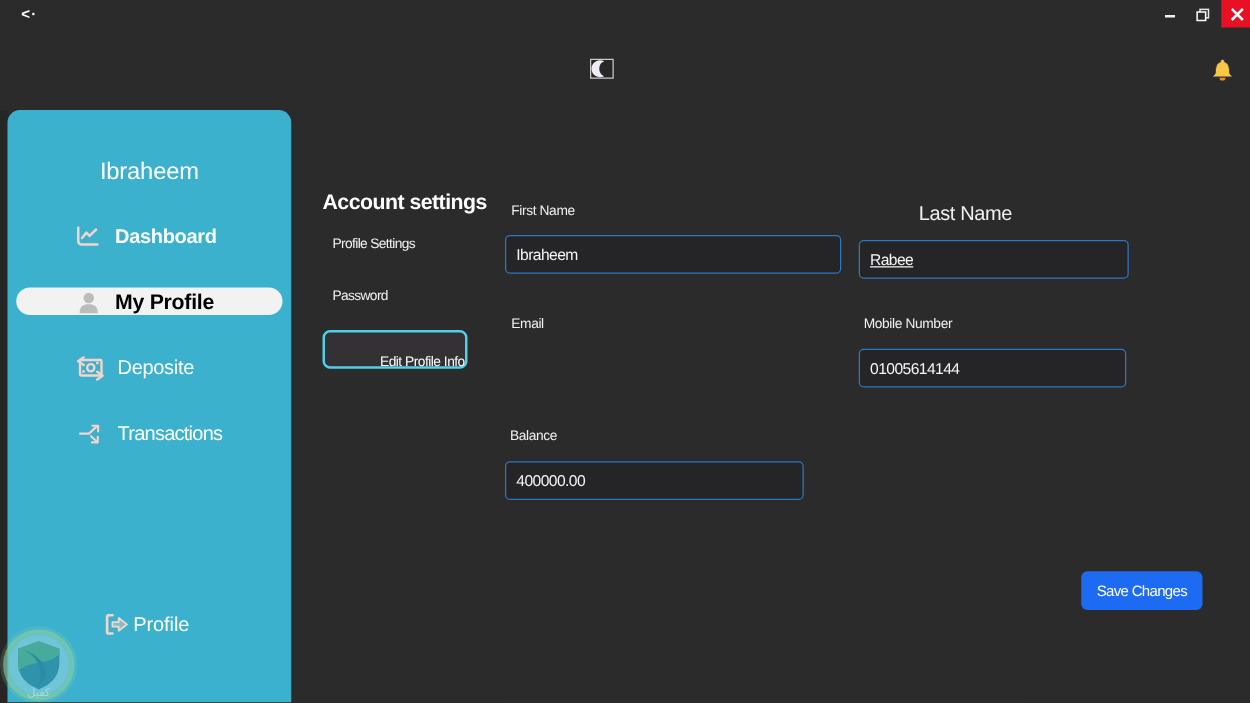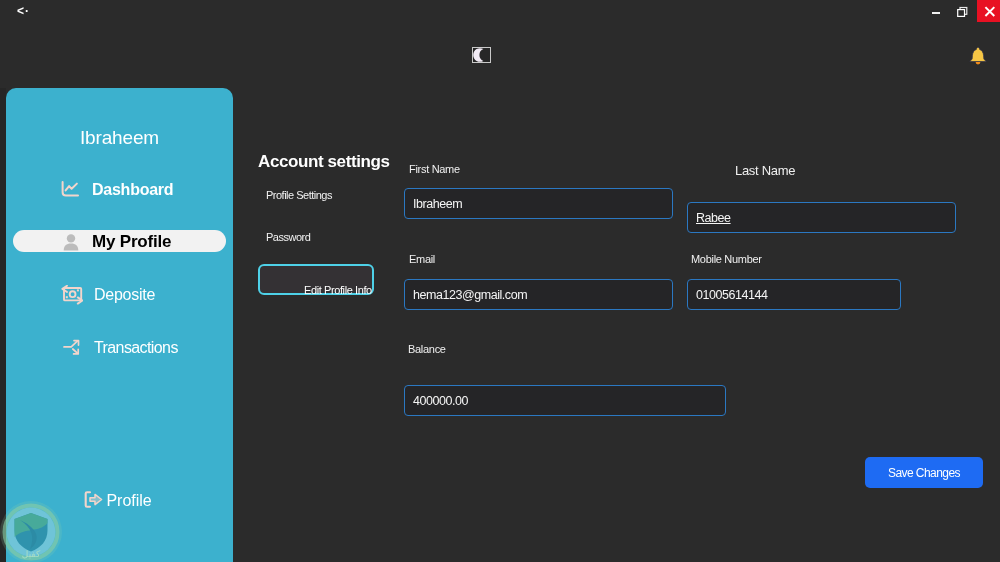--- a/index.html
+++ b/index.html
@@ -87,40 +87,37 @@
   </svg>
   <div class="abs" style="left:106.5px; top:491.5px; color:#fff; font-size:16px; letter-spacing:-0.05px;">Profile</div>
 
   <div class="abs" style="left:258px; top:152px; color:#fff; font-size:17px; font-weight:bold; letter-spacing:-0.4px;">Account settings</div>
   <div class="abs" style="left:266px; top:189px; color:#f2f2f2; font-size:11px; letter-spacing:-0.5px;">Profile Settings</div>
   <div class="abs" style="left:266px; top:231px; color:#f2f2f2; font-size:11px; letter-spacing:-0.5px;">Password</div>
   <div class="abs" style="left:258px; top:264px; width:116px; height:31px; background:#343134; border:2px solid #4ed1e8; border-radius:6px;"></div>
   <div class="abs" style="left:268px; top:284px; color:#fff; font-size:11px; letter-spacing:-0.4px;margin-left:36px;">Edit Profile Info</div>
 
   <div class="abs" style="left:409px; top:163px; color:#f0f0f0; font-size:11px; letter-spacing:-0.3px;">First Name</div>
-  <div class="abs" style="left:691px; top:163px; color:#f0f0f0; font-size:13px; letter-spacing:-0.3px;padding-left:44px;">Last Name</div>
+  <div class="abs" style="left:691px; top:163px; color:#f0f0f0; font-size:16px; letter-spacing:-0.3px;padding-left:44px;">Last Name</div>
   <div class="abs" style="left:409px; top:253px; color:#f0f0f0; font-size:11px; letter-spacing:-0.3px;">Email</div>
   <div class="abs" style="left:691px; top:253px; color:#f0f0f0; font-size:11px; letter-spacing:-0.3px;">Mobile Number</div>
   <div class="abs" style="left:408px; top:343px; color:#f0f0f0; font-size:11px; letter-spacing:-0.3px;">Balance</div>
 
   <div class="abs input" style="left:404px; top:188px; width:269px; height:31px;">
       <span>Ibraheem</span>
     </div>
-  <div class="abs input" style="left:687px; top:202px; width:269px; height:31px;text-decoration:underline;">
+  <div class="abs input" style="left:687px; top:192px; width:216px; height:31px;text-decoration:underline;">
       <span>Rabee</span>
-    </div>
-  <div class="abs input" style="left:404px; top:279px; width:269px; height:31px;">
-      <span>hema123@gmail.com</span>
     </div>
   <div class="abs input" style="left:687px; top:279px; width:214px; height:31px;">
       <span>01005614144</span>
     </div>
-  <div class="abs input" style="left:404px; top:385px; width:322px; height:31px;">
+  <div class="abs input" style="left:404px; top:369px; width:239px; height:31px;">
       <span>400000.00</span>
     </div>
 
-  <div class="abs" style="left:865px; top:457px; width:118px; height:31px; background:#1e6bf3; border-radius:5px; color:#fff; font-size:12px; display:flex; align-items:center; justify-content:center; letter-spacing:-0.55px;">Save Changes</div>
+  <div class="abs" style="left:865px; top:457px; width:97px; height:31px; background:#1e6bf3; border-radius:5px; color:#fff; font-size:12px; display:flex; align-items:center; justify-content:center; letter-spacing:-0.55px;">Save Changes</div>
 
 </div>
 <style>
   .input { background:#252527; border:1.5px solid #2b78c2; border-radius:4px;
     color:#f5f5f5; font-size:12.5px; display:flex; align-items:center; padding-left:8px; letter-spacing:-0.45px; }
 </style>
 
 </body></html>

